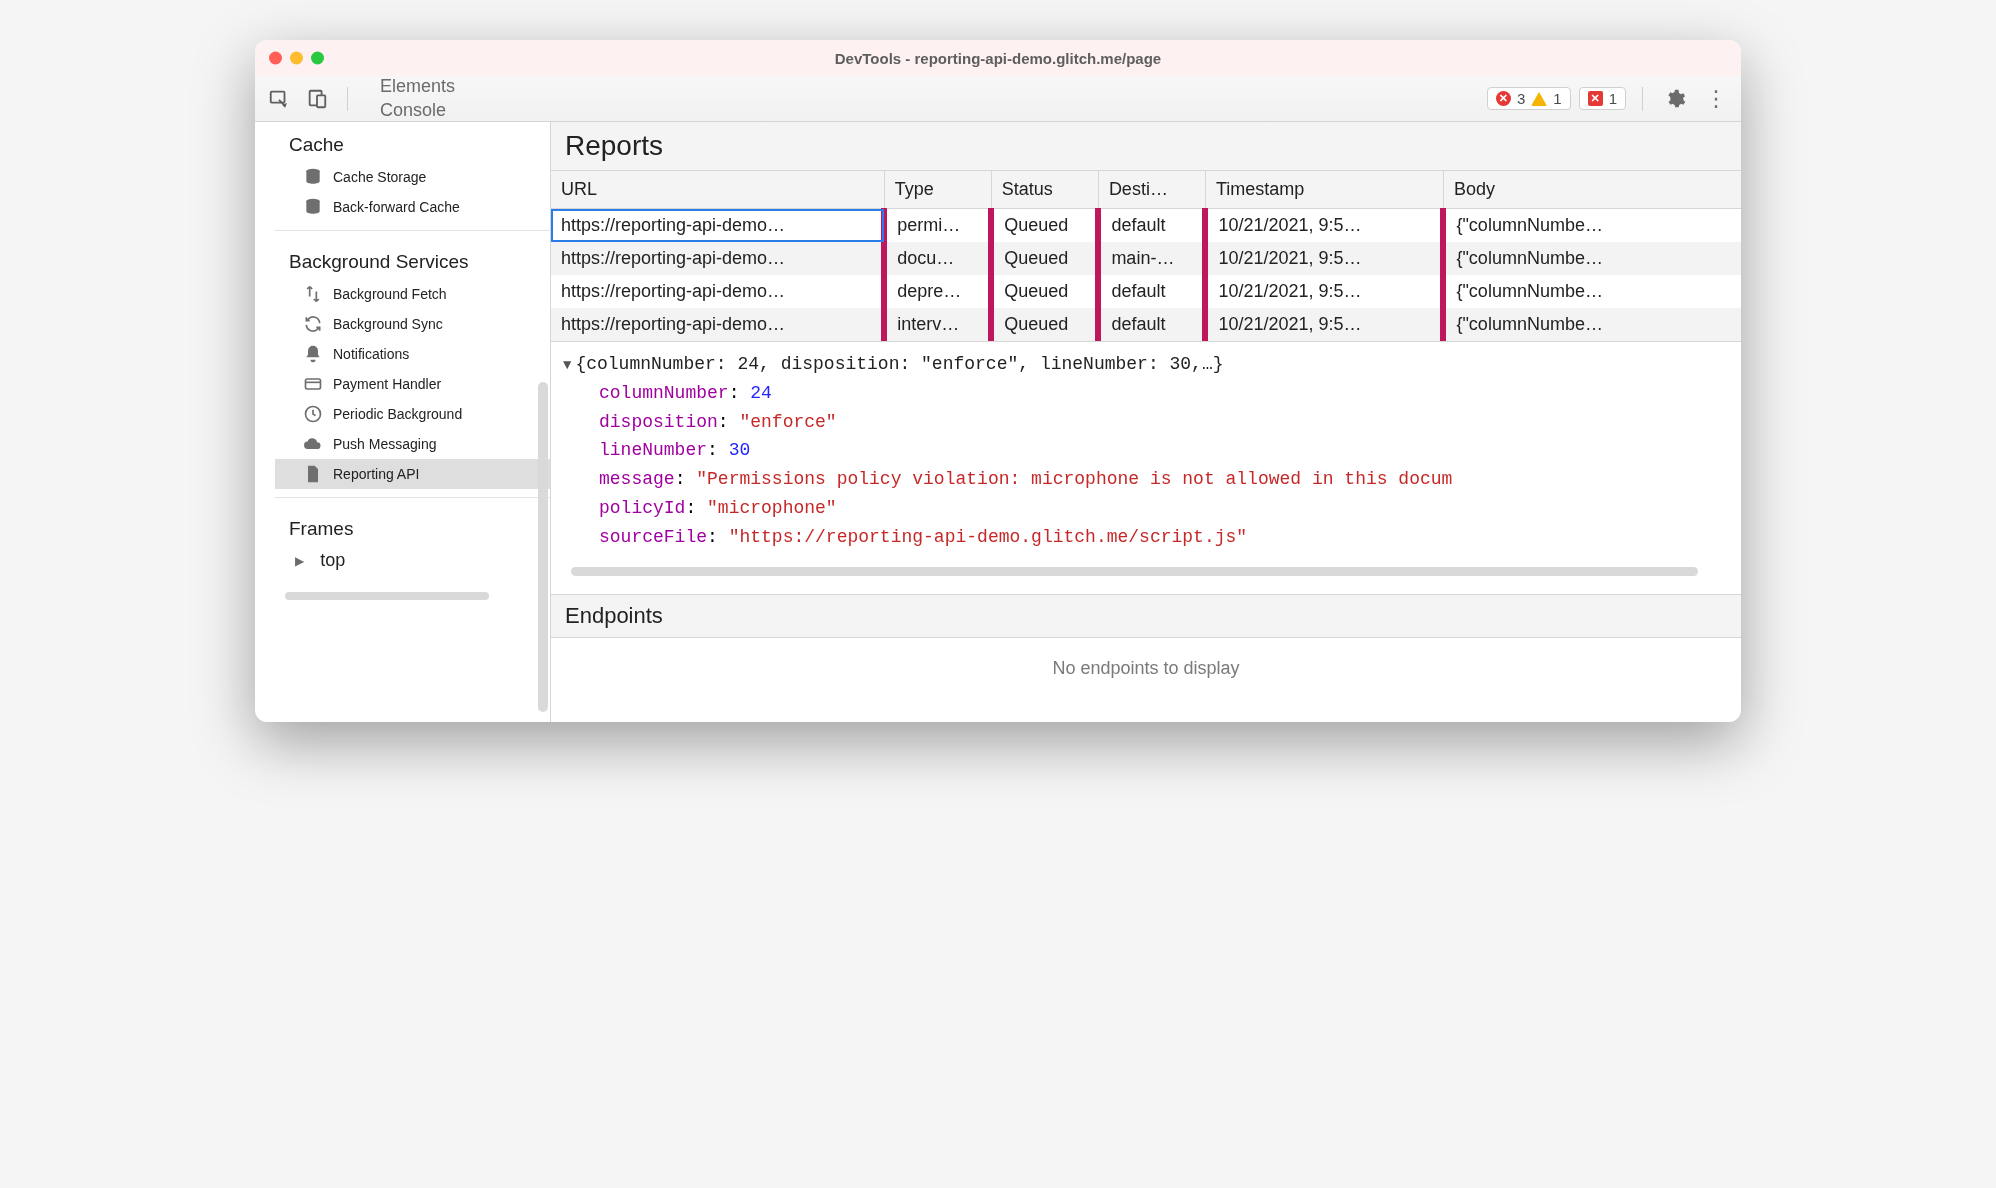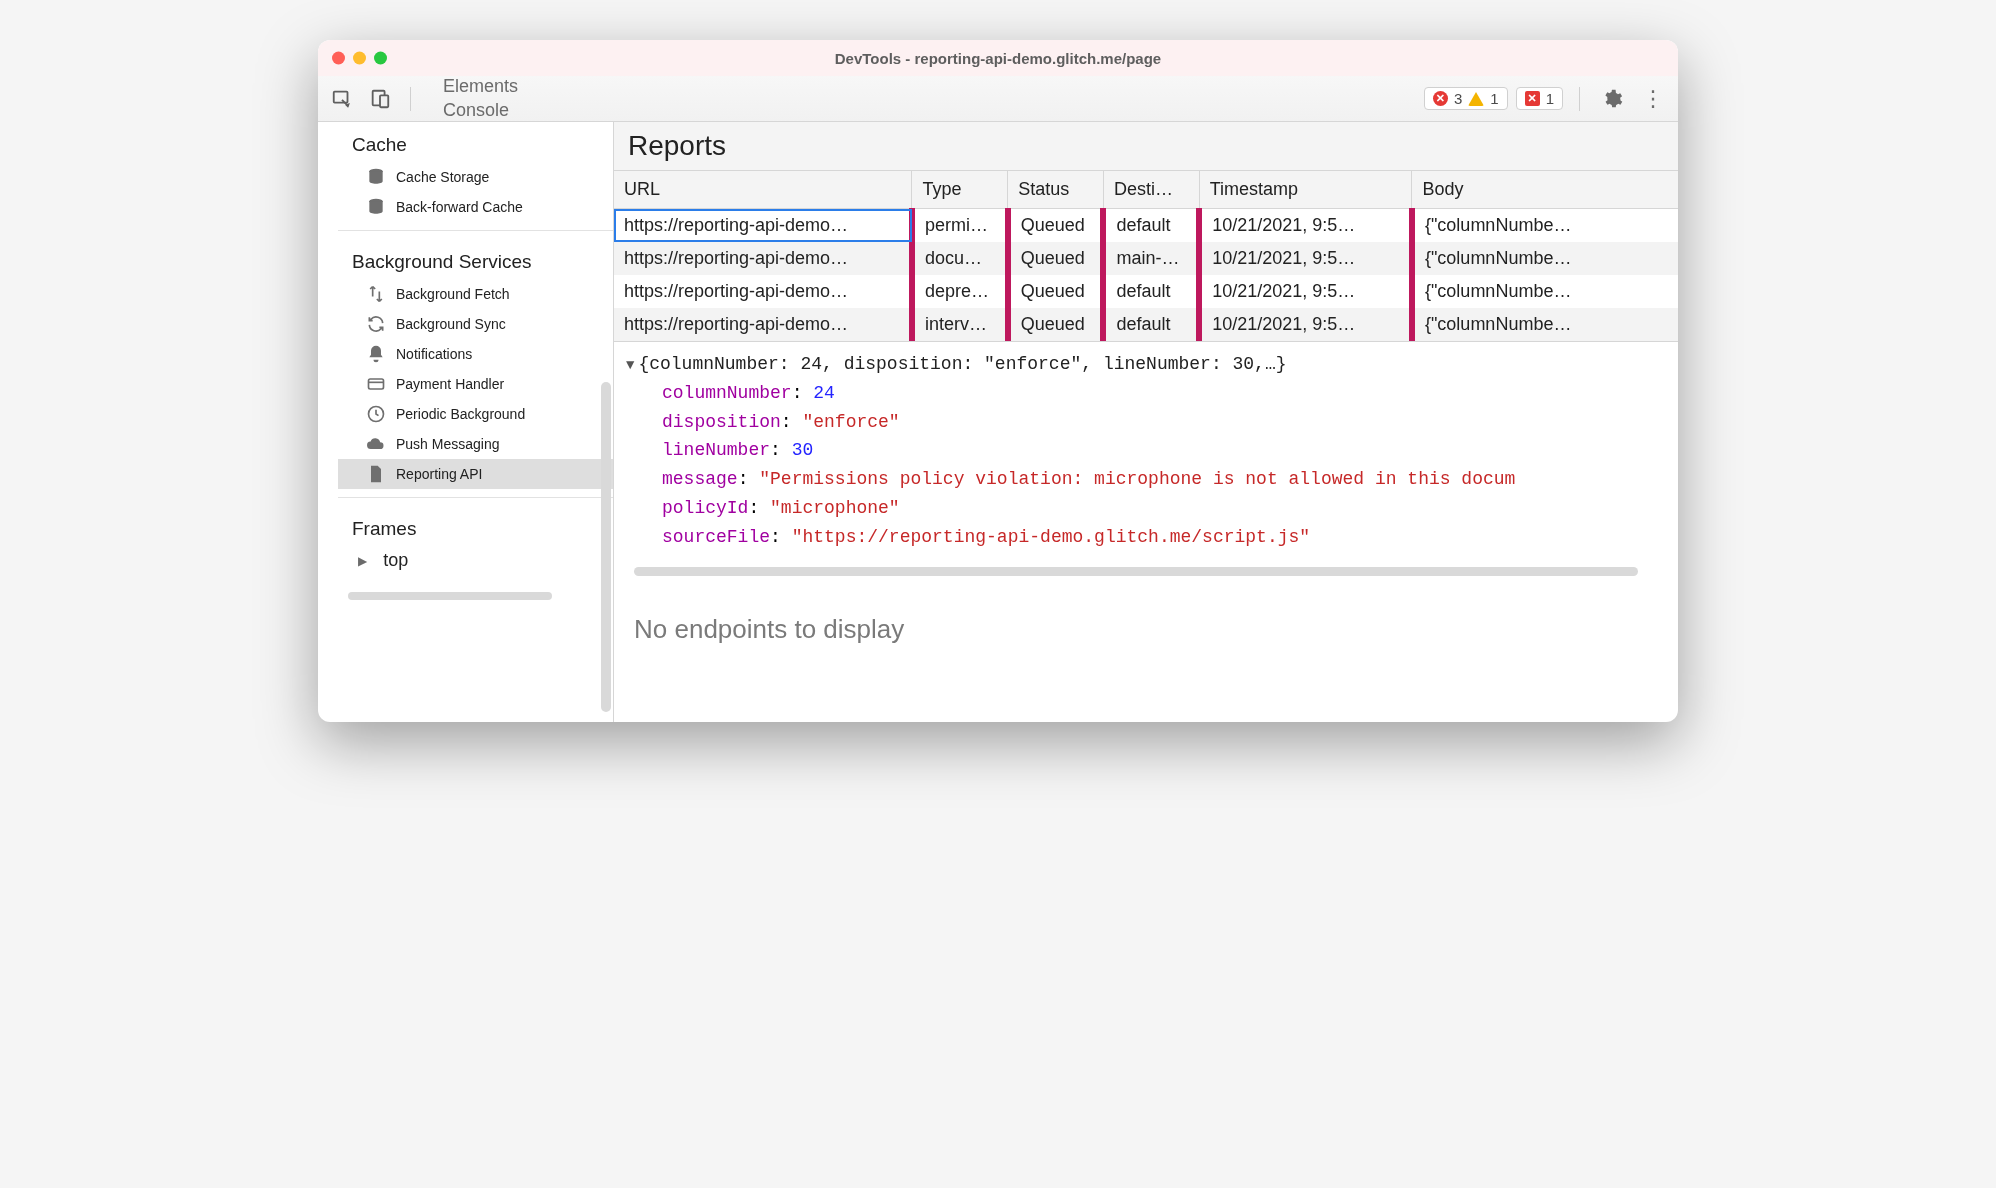--- a/index.html
+++ b/index.html
@@ -10,21 +10,21 @@
     width: 100%;
   }
   body {
     display: flex;
     justify-content: center;
     align-items: flex-start;
     padding: 40px;
     background: #f5f5f5;
   }
   .window {
-    width: 1360px;
+    width: 1486px;
     background: #fff;
     border-radius: 12px;
     box-shadow: 0 20px 60px rgba(0,0,0,.35);
     overflow: hidden;
     display: flex;
     flex-direction: column;
   }
   
   .titlebar {
     height: 36px;
@@ -263,21 +263,22 @@
   }
   
   .endpoints-head {
     font-size:22px;color:#222;
     background:#f4f4f4;
     border-top:1px solid #d6d6d6;
     border-bottom:1px solid #d6d6d6;
     padding:8px 14px;
   }
   .endpoints-body {
-    font-size:26px;
+    text-align:center;
+    font-size:18px;
     color:#7a7a7a;
     padding:20px;
   }
 </style>
 </head>
 <body>
 
 <div class="window">
 
   <div class="titlebar">
@@ -491,17 +492,18 @@
         </div>
         <div class="json-row"><span class="k">columnNumber</span>: <span class="num">24</span></div>
         <div class="json-row"><span class="k">disposition</span>: <span class="str">"enforce"</span></div>
         <div class="json-row"><span class="k">lineNumber</span>: <span class="num">30</span></div>
         <div class="json-row"><span class="k">message</span>: <span class="str">"Permissions policy violation: microphone is not allowed in this docum</span></div>
         <div class="json-row"><span class="k">policyId</span>: <span class="str">"microphone"</span></div>
         <div class="json-row"><span class="k">sourceFile</span>: <span class="str">"https://reporting-api-demo.glitch.me/script.js"</span></div>
         <div class="json-hbar"></div>
       </div>
 
+      <div class="endpoints-head">Endpoints</div>
       <div class="endpoints-body">No endpoints to display</div>
     </div>
 
   </div>
 </div>
 
 </body></html>

